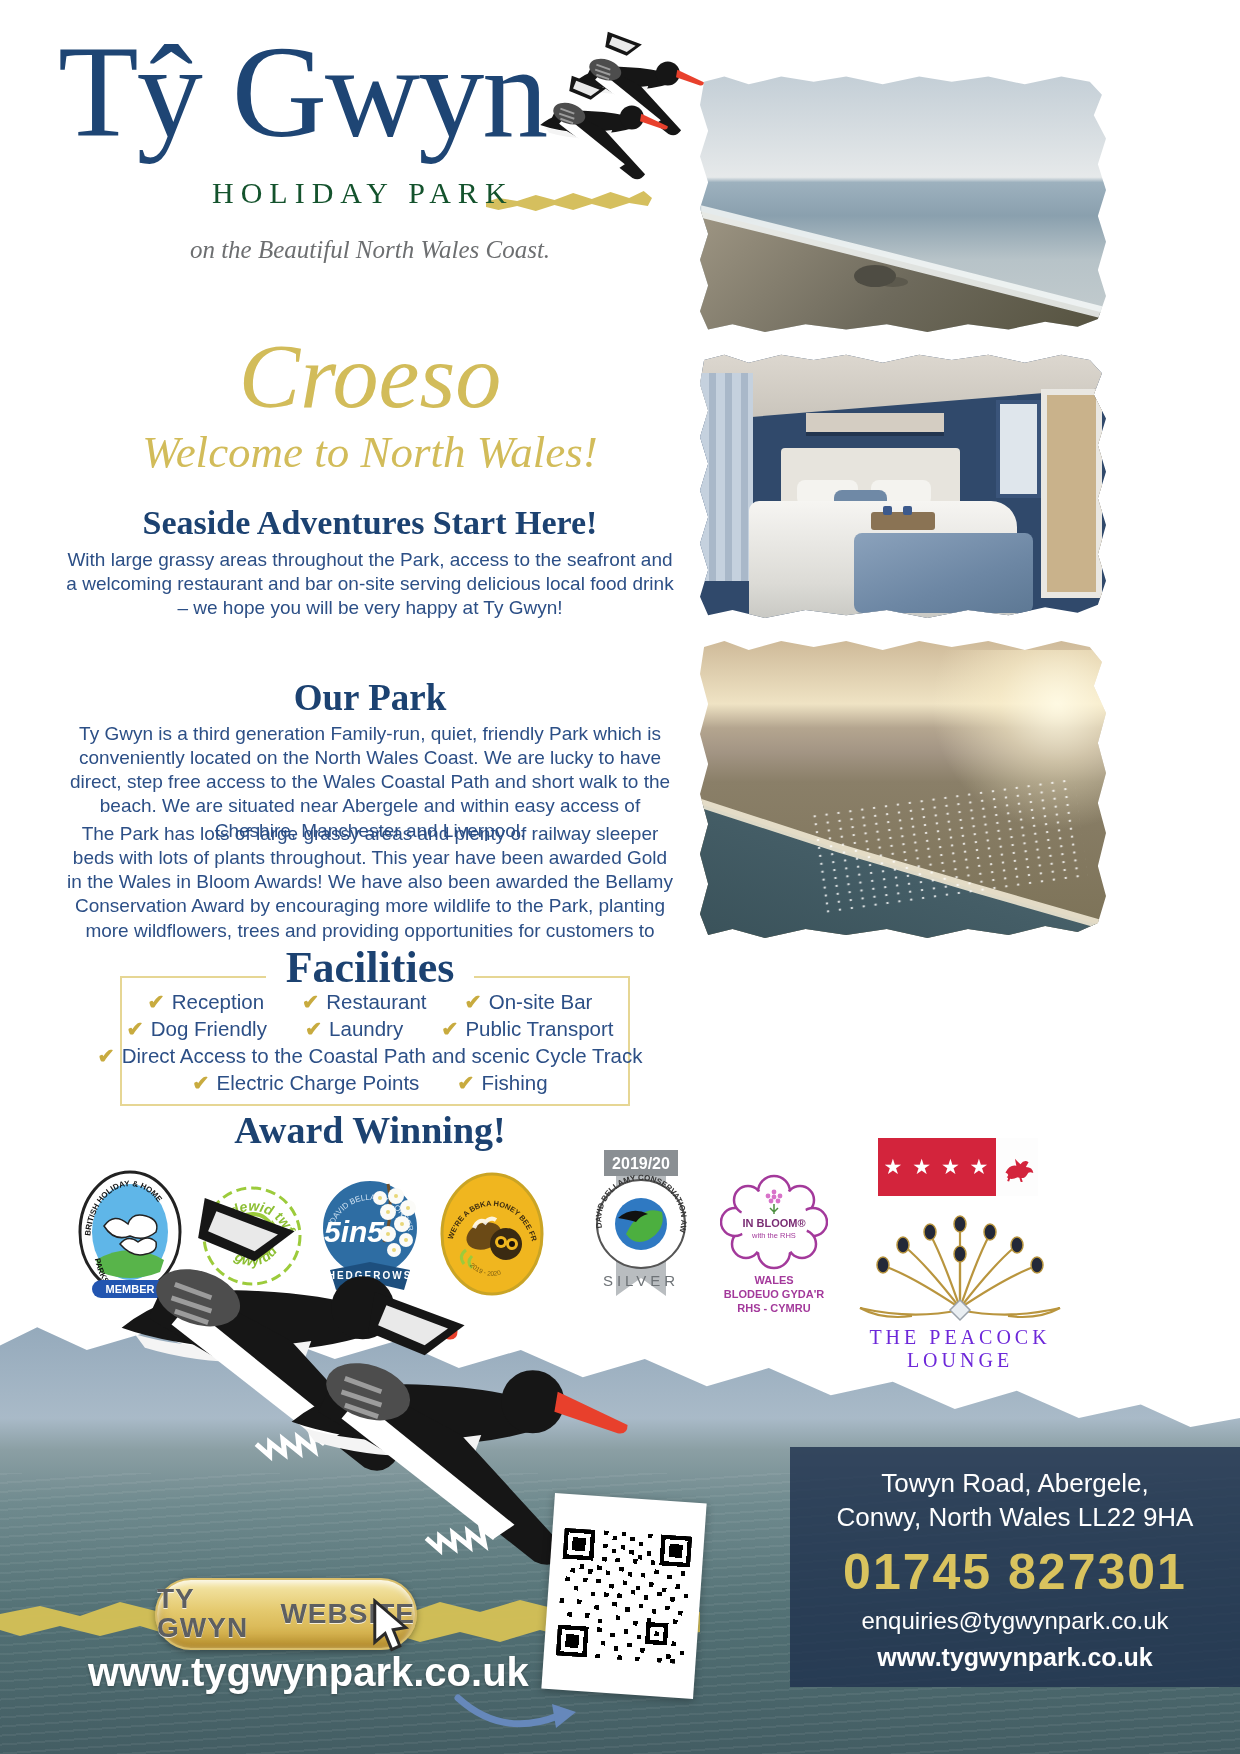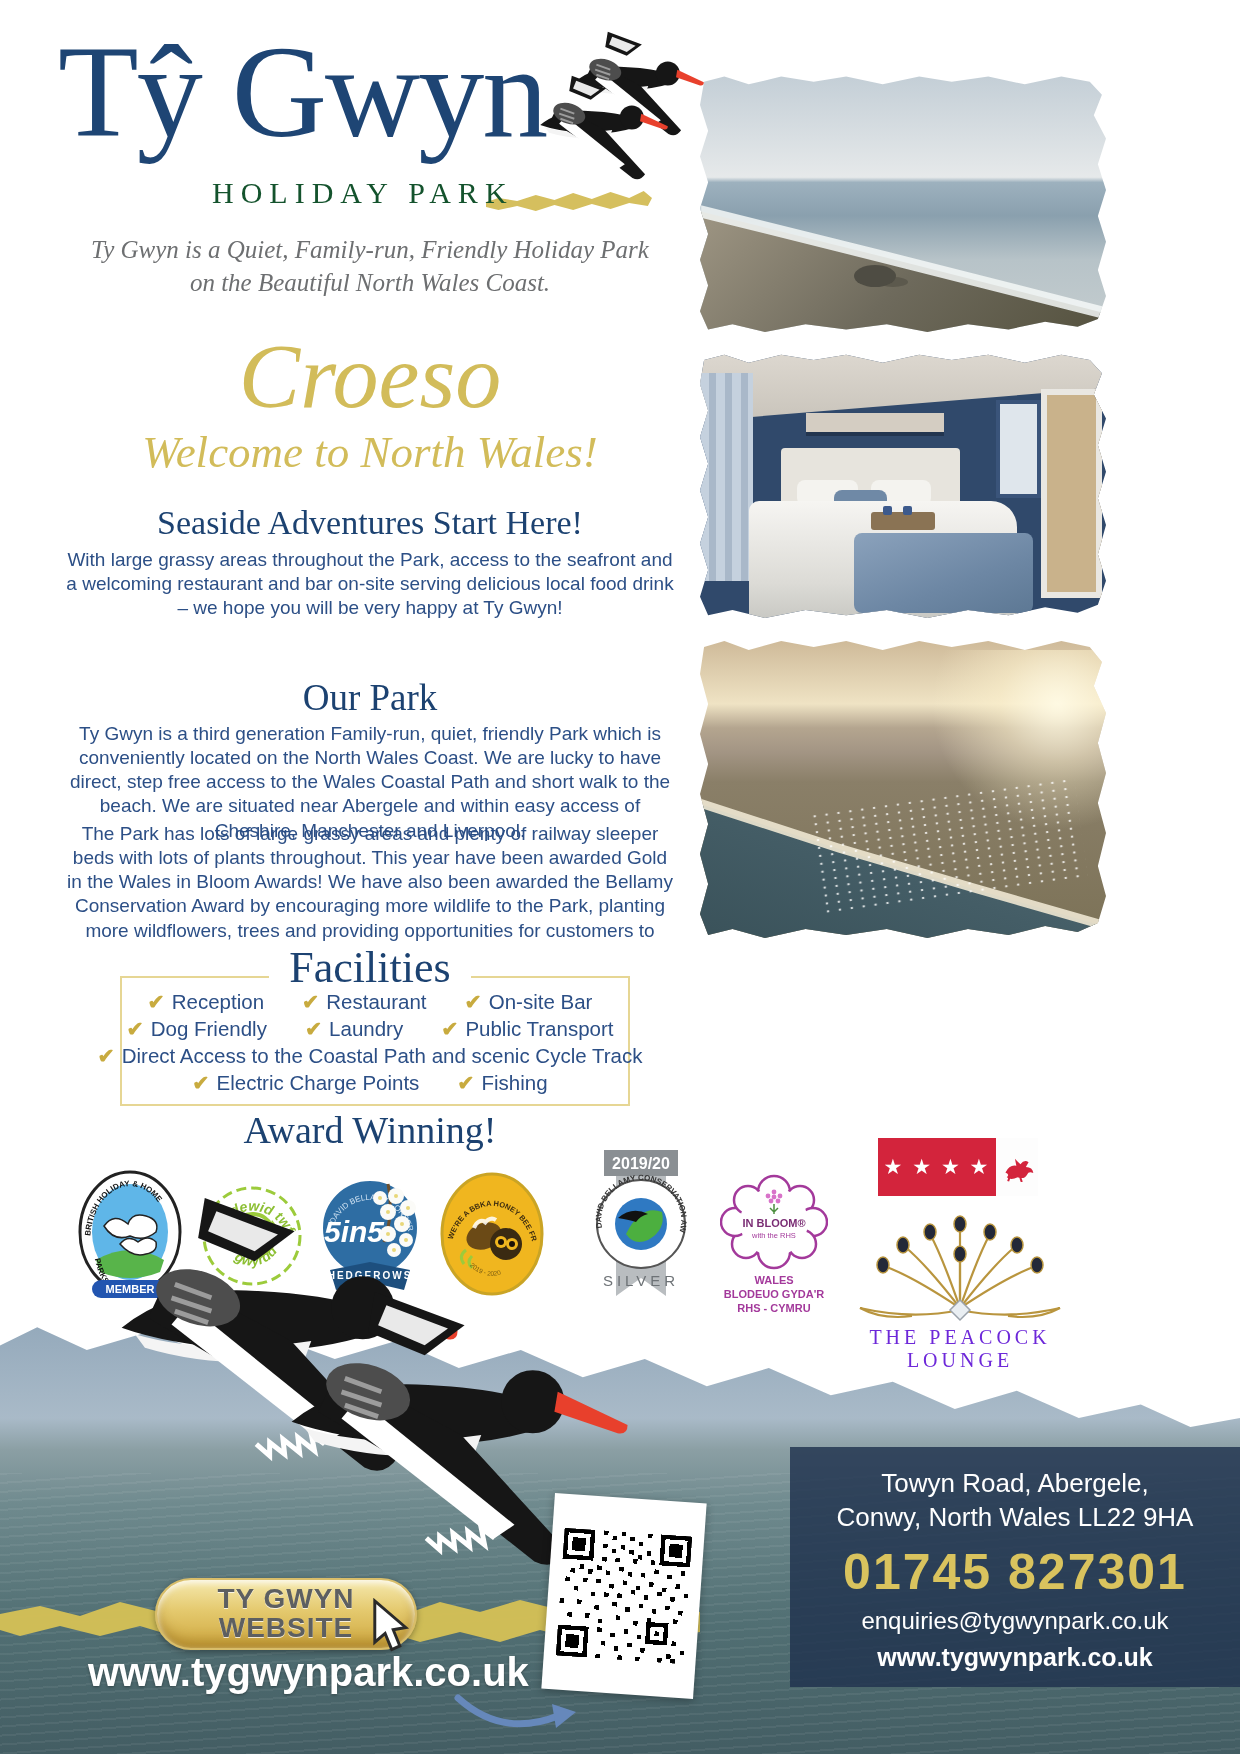--- a/index.html
+++ b/index.html
@@ -15,21 +15,21 @@
                  font-family:"Liberation Serif",serif;z-index:3;}
   .gold-streak-top{left:486px;top:188px;width:166px;height:26px;z-index:2;}
   .tagline{left:60px;top:234px;width:620px;font-size:25px;line-height:1.3;color:#6d6f71;
            font-style:italic;font-family:"Liberation Serif",serif;}
 
   .croeso{left:60px;top:330px;width:620px;font-size:92px;line-height:1;color:#d2bc5a;
           font-style:italic;font-family:"Liberation Serif",serif;}
   .welcome{left:60px;top:430px;width:620px;font-size:45px;line-height:1;color:#d2bc5a;
            font-style:italic;font-family:"Liberation Serif",serif;}
 
-  .h1{width:620px;left:60px;font-size:34px;font-weight:normal;color:#1c4271;
+  .h1{width:620px;left:60px;font-size:34px;font-weight:bold;color:#1c4271;
       font-family:"Liberation Serif",serif;}
   .body-p{width:614px;left:63px;font-size:19px;line-height:1.27;color:#2c4f86;}
 
   
   .fac-box{left:120px;top:976px;width:506px;height:126px;border:2px solid #e6d694;z-index:1;}
   .fac-head{left:60px;top:942px;width:620px;font-size:44px;z-index:2;}
   .fac-head span{background:#fff;padding:0 20px;}
   .fac-rows{left:70px;top:990px;width:600px;z-index:3;}
   .fac-row{display:flex;justify-content:center;gap:38px;margin-bottom:3px;}
   .fac-item{font-size:20.5px;color:#2c4f86;white-space:nowrap;}
@@ -106,21 +106,21 @@
   .addr{font-size:26px;line-height:1.3;}
   .phone{font-size:50px;font-weight:bold;color:#d9c35e;letter-spacing:2px;margin:8px 0 6px;}
   .email{font-size:24px;}
   .site{font-size:25px;font-weight:bold;margin-top:8px;}
 
   .gold-streak-bottom{left:0;top:1592px;width:700px;height:58px;z-index:2;}
   .web-btn{left:155px;top:1578px;width:262px;height:72px;border-radius:40px;z-index:4;
       background:linear-gradient(180deg,#f6e9ae,#e4c96e 45%,#cfa83f);
       border:2px solid #d8bd6a;box-sizing:border-box;
       box-shadow:inset 0 3px 6px rgba(255,255,255,.85),inset 0 -8px 12px rgba(140,100,20,.45),0 2px 6px rgba(0,0,0,.35);
-      display:flex;flex-direction:column;align-items:center;justify-content:center;cursor:pointer;}
+      display:flex;flex-direction:row;align-items:center;justify-content:center;cursor:pointer;}
   .web-btn span{font-size:28px;font-weight:bold;color:#5d5f61;line-height:1.02;
       text-shadow:0 1px 0 rgba(255,255,255,.75);letter-spacing:1px;}
   .cursor-icon{left:368px;top:1598px;width:46px;height:56px;z-index:5;}
   .www-overlay{left:88px;top:1650px;width:420px;font-size:40px;font-weight:bold;color:#fff;z-index:4;
       text-shadow:0 1px 3px rgba(0,0,0,.35);}
   .qr-card{left:548px;top:1498px;width:152px;height:196px;background:#fff;z-index:4;
       transform:rotate(4deg);box-shadow:0 2px 8px rgba(0,0,0,.3);display:flex;align-items:center;justify-content:center;}
   .blue-arrow{left:452px;top:1686px;width:128px;height:52px;z-index:4;}
 
   .bird{z-index:3;}
@@ -152,21 +152,20 @@
     <polygon points="0,14 12,10 30,13 48,7 66,12 84,5 102,11 120,4 138,10 152,3 160,10 156,18 138,15 120,21 102,16 84,22 66,17 48,23 30,18 12,22 0,19" fill="#d5bf5e"></polygon>
   </svg>
   <svg class="abs bird" style="left:552px;top:28px;width:152px;height:120px">
       <use href="#bird-shape"></use>
     </svg>
   <svg class="abs bird" style="left:516px;top:72px;width:152px;height:120px">
       <use href="#bird-shape"></use>
     </svg>
 
   <div class="abs tagline center">
-    <div>Ty Gwyn is a Quiet, Family-run, Friendly Holiday Park</div>
     <div>on the Beautiful North Wales Coast.</div>
   </div>
 
   <div class="abs croeso center">Croeso</div>
   <div class="abs welcome center">Welcome to North Wales!</div>
 
   <div class="abs h1 center" style="top:504px">Seaside Adventures Start Here!</div>
   <div class="abs body-p center" style="top:548px">With large grassy areas throughout the Park, access to the seafront and a welcoming restaurant and bar on-site serving delicious local food drink – we hope you will be very happy at Ty Gwyn!</div>
 
   <div class="abs h1 center" style="top:676px;font-size:37px">Our Park</div>

